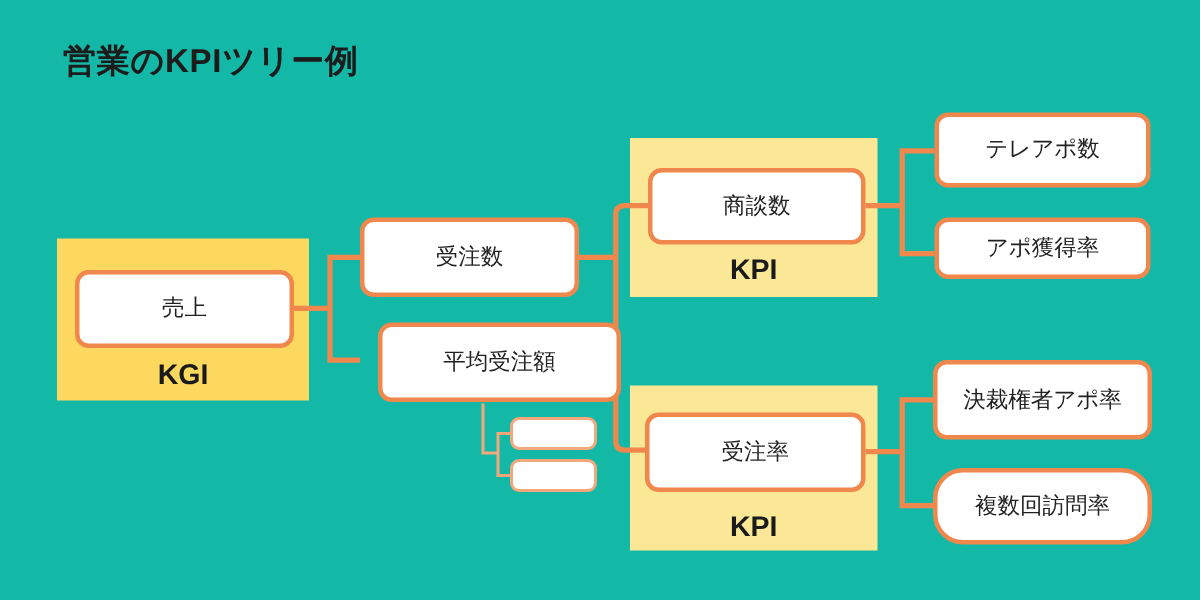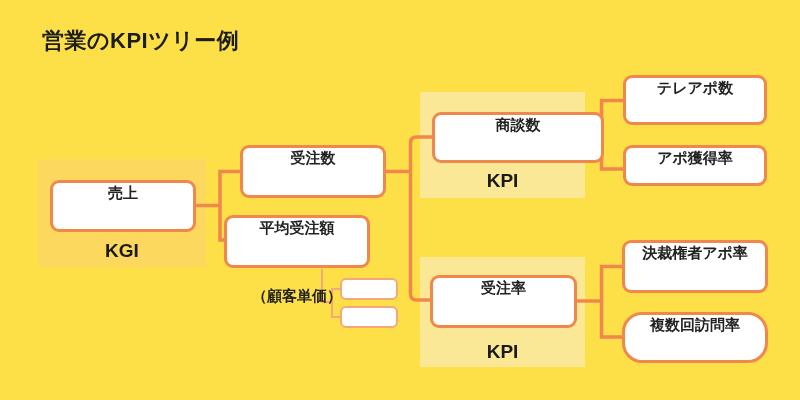--- a/index.html
+++ b/index.html
@@ -1,19 +1,19 @@
 <!DOCTYPE html>
 <html><head>
 <meta charset="utf-8">
 <style>
   html,body{margin:0;padding:0;background:#fff;}
   .canvas{
     position:relative;
     width:800px;height:400px;
-    background:#fde047;
+    background:#14b8a6;
     font-family:"Liberation Sans","DejaVu Sans",sans-serif;
     overflow:hidden;
   }
   .title{
     position:absolute;left:42px;top:26px;
     font-size:22px;font-weight:700;color:#1c1c1c;
     letter-spacing:0.5px;
   }
   .group{
     position:absolute;z-index:0;
@@ -22,22 +22,22 @@
   .group.kpi{background:#FBE896;}
   .connectors{
     position:absolute;left:0;top:0;z-index:1;
   }
   .node{
     position:absolute;z-index:2;
     background:#ffffff;
     border:3px solid #F0874D;
     border-radius:9px;
     display:flex;flex-direction:column;
-    align-items:center;justify-content:flex-start;
-    font-size:15px;font-weight:700;color:#222;
+    align-items:center;justify-content:center;
+    font-size:15px;font-weight:400;color:#222;
     text-align:center;line-height:1.3;
     box-sizing:border-box;
   }
   .node.placeholder{
     border:2px solid #F5A77C;
     border-radius:6px;z-index:2;
   }
   .badge{
     position:absolute;z-index:2;
     font-size:19px;font-weight:700;color:#1a1a1a;
@@ -80,29 +80,28 @@
   </svg>
 
   <div class="node" style="left:50px;top:180px;width:146px;height:52px;">
     <span>売上</span>
   </div>
   <div class="badge" style="left:38px;top:240px;width:168px;">KGI</div>
 
   <div class="node" style="left:240px;top:145px;width:146px;height:53px;">
     <span>受注数</span>
   </div>
-  <div class="node" style="left:224px;top:215px;width:146px;height:53px;gap:48px;">
+  <div class="node" style="left:252px;top:215px;width:162px;height:53px;gap:48px;">
     <span>平均受注額</span>
-    <span>（顧客単価）</span>
   </div>
 
   <div class="node placeholder" style="left:340px;top:278px;width:58px;height:22px;"></div>
   <div class="node placeholder" style="left:340px;top:306px;width:58px;height:22px;"></div>
 
-  <div class="node" style="left:432px;top:112px;width:172px;height:51px;">
+  <div class="node" style="left:432px;top:112px;width:145px;height:51px;">
     <span>商談数</span>
   </div>
   <div class="badge" style="left:420px;top:170px;width:165px;">KPI</div>
 
   <div class="node" style="left:430px;top:275px;width:147px;height:53px;">
     <span>受注率</span>
   </div>
   <div class="badge" style="left:420px;top:341px;width:165px;">KPI</div>
 
   <div class="node" style="left:623px;top:75px;width:144px;height:50px;">

